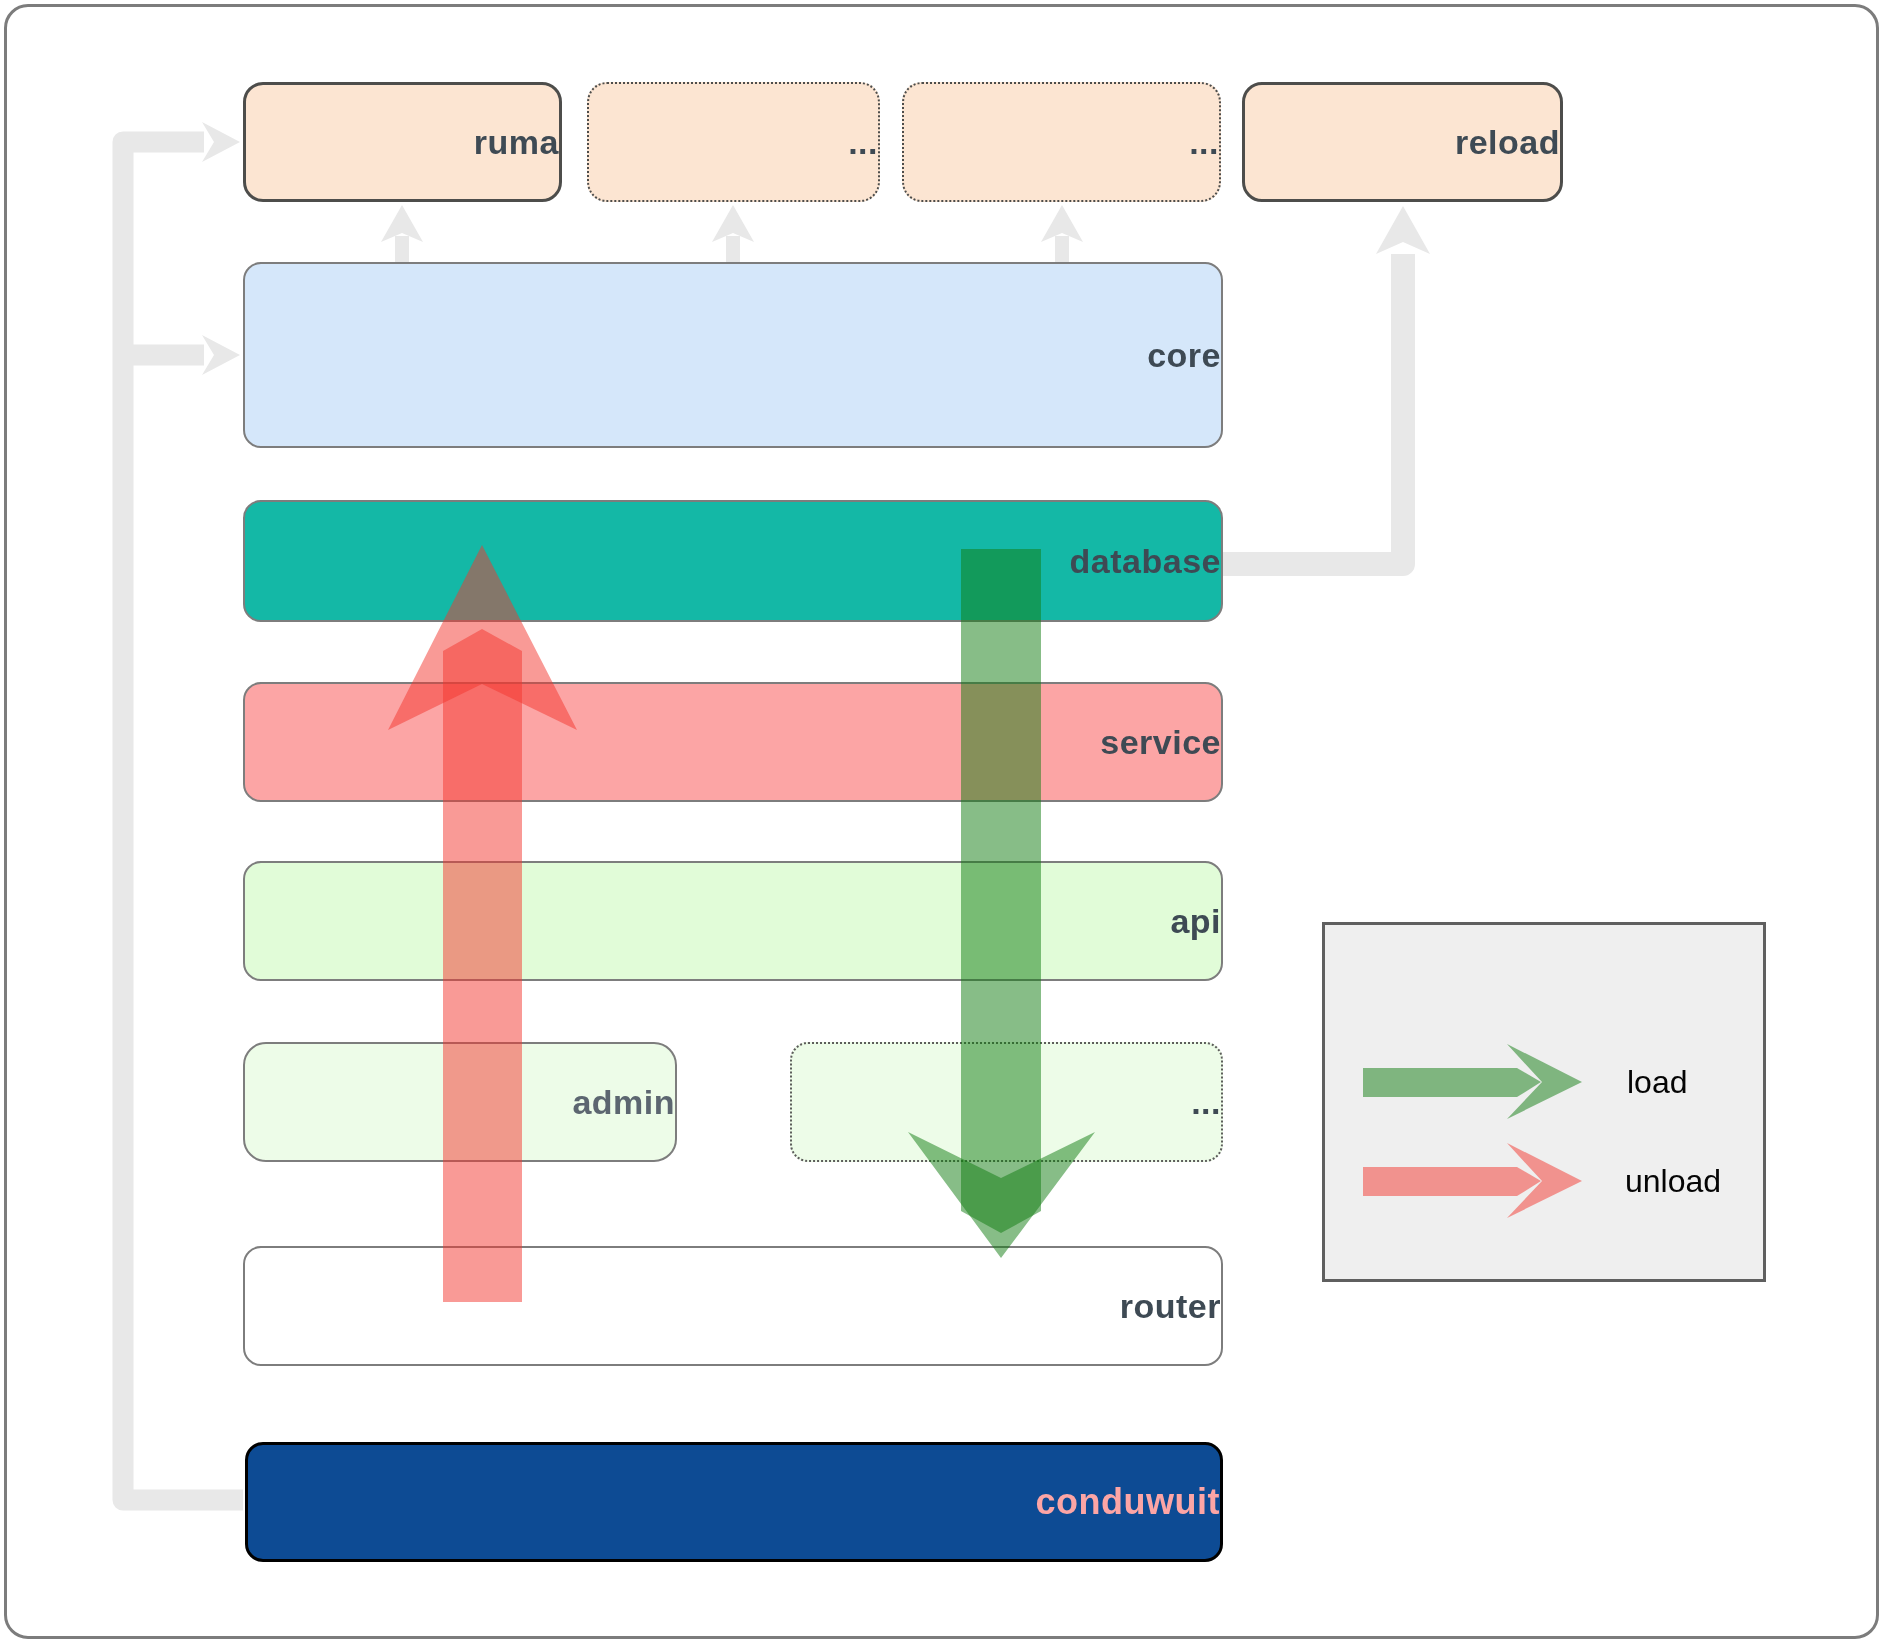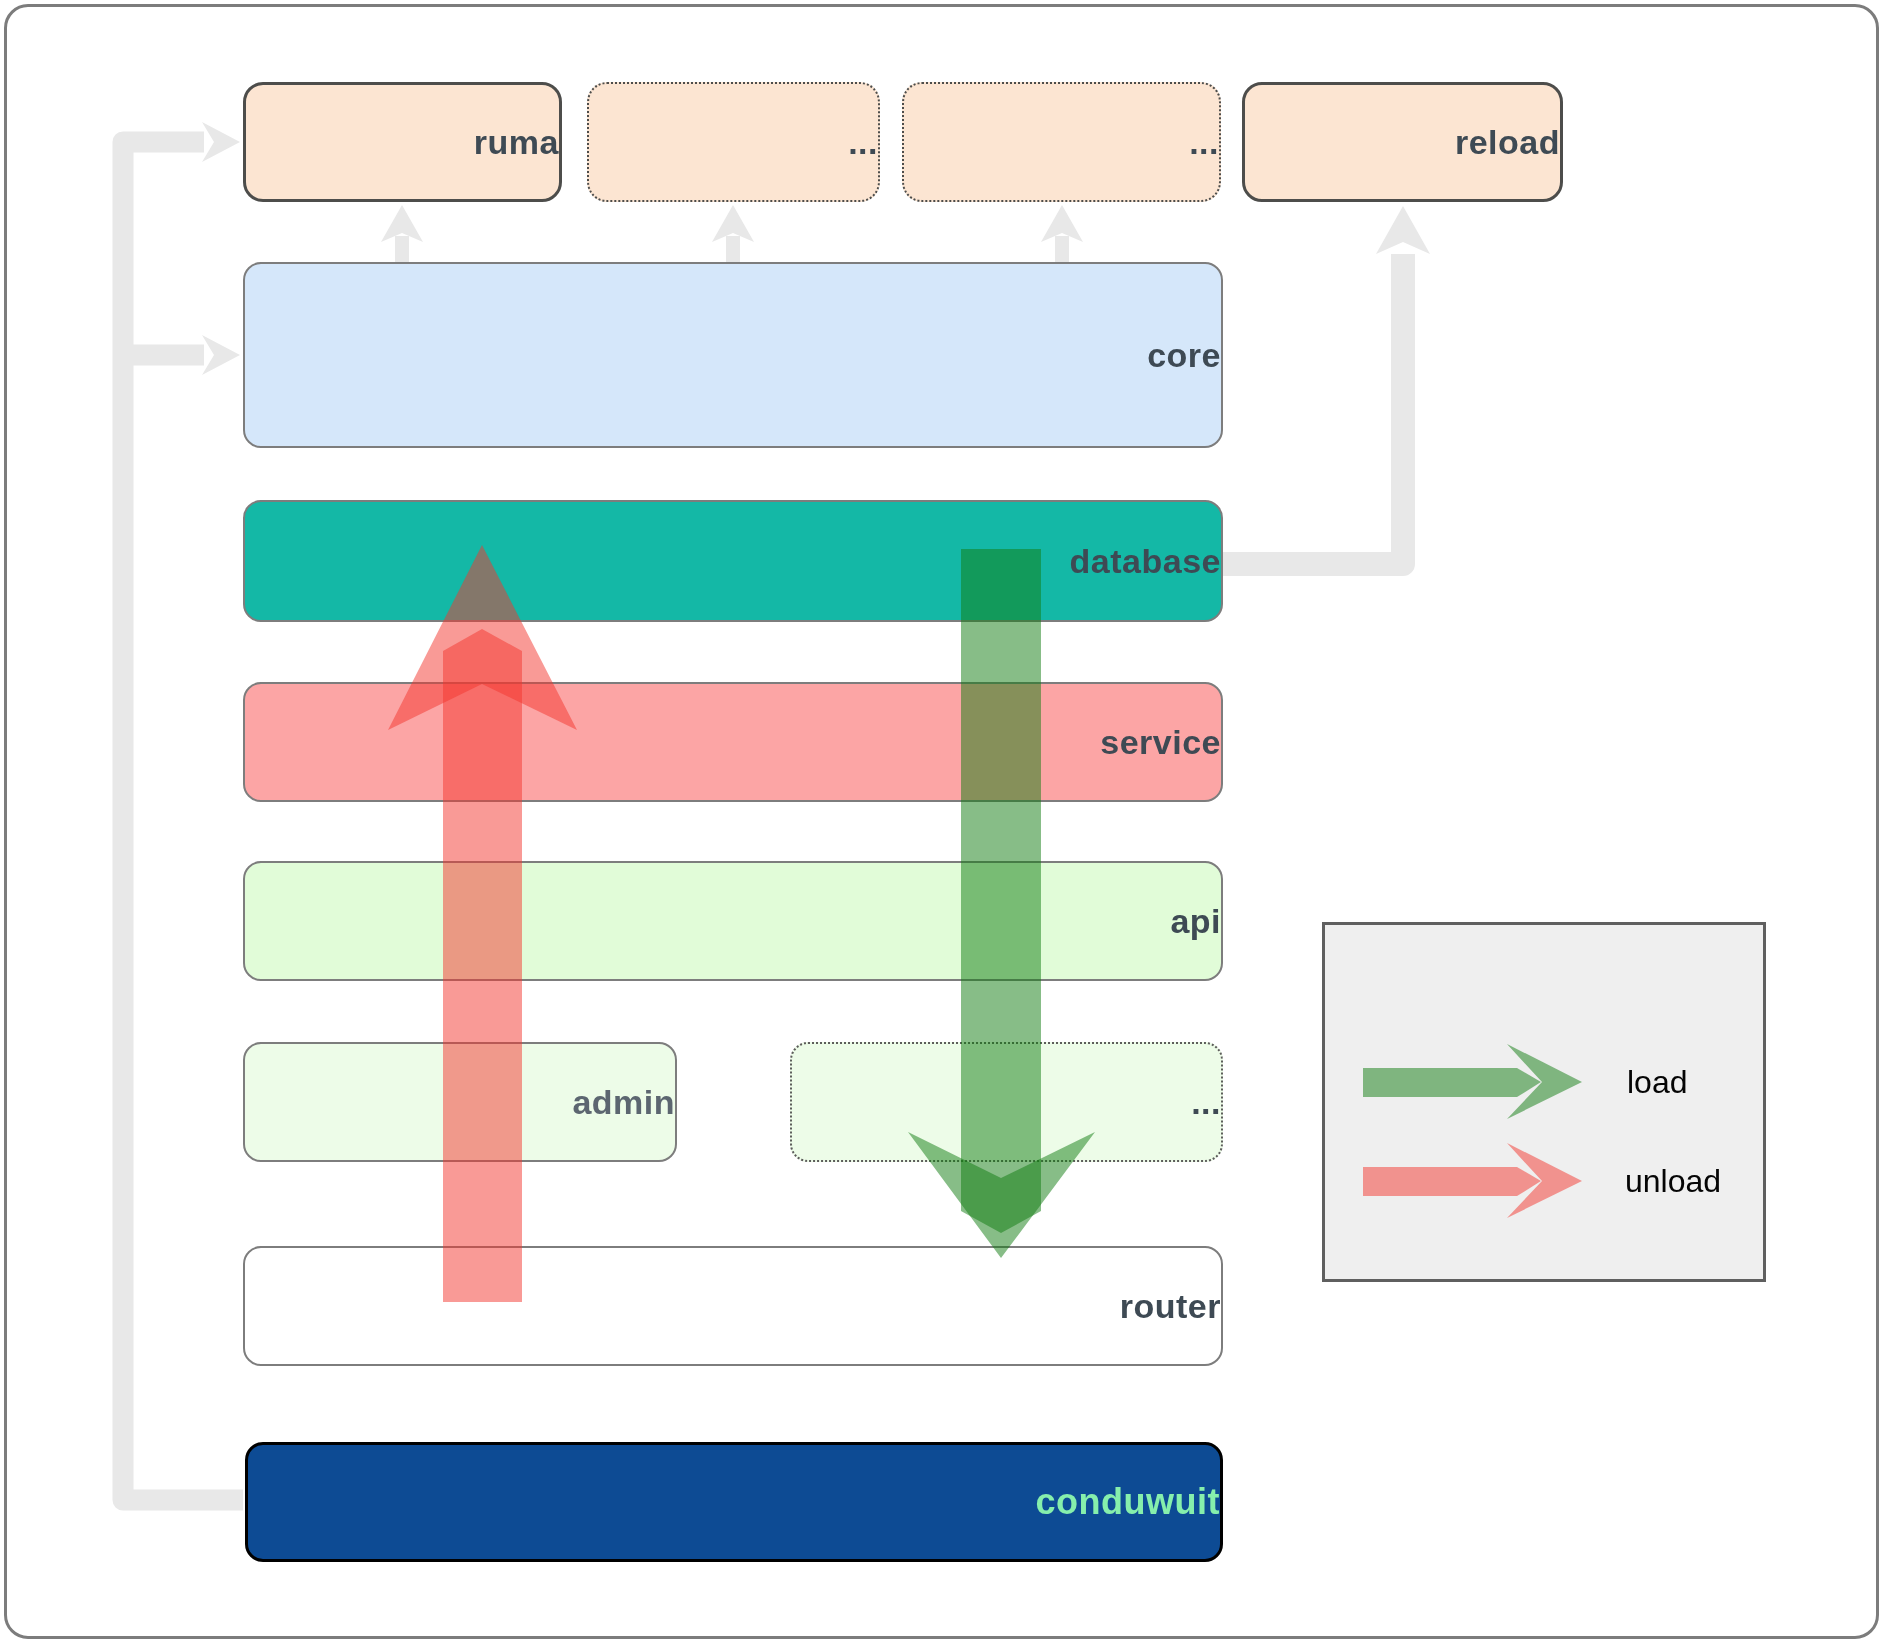--- a/index.html
+++ b/index.html
@@ -25,21 +25,21 @@
   .module.dotted{ border-style:dotted;border-width:2.5px; }
   .layer{ border:2.5px solid #7d7d7d; }
   .core{ background:#d5e7fa; }
   .database{ background:#14b8a6; }
   .service{ background:#fca5a5; }
   .api{ background:#e1fcd8; }
   .adminrow{ background:#edfce8; }
   .adminrow.dotted{ border-style:dotted;border-width:2.5px;border-color:#5d5d5b; }
   .admin-label{ color:#5c6670; }
   .router{ background:#ffffff; }
-  .conduwuit{ background:#0d4b94;border:3px solid #000000;color:#86efac;font-size:36px; }
+  .conduwuit{ background:#0d4b94;border:3px solid #000000;color:#fca5a5;font-size:36px; }
   #arrows{ position:absolute;left:0;top:0;pointer-events:none; }
   #legend{
     position:absolute;left:1322px;top:922px;width:444px;height:360px;
     box-sizing:border-box;background:#efefef;border:3px solid #5f5f5f;
   }
   #legend-title{
     position:absolute;left:1322px;top:955px;width:444px;
     text-align:center;font-size:40px;color:#050505;font-weight:400;
   }
   .legend-label{
@@ -71,21 +71,21 @@
   <div class="box layer database" style="left:243px;top:500px;width:980px;height:122px;">
     <span>database</span>
   </div>
   <div class="box layer service" style="left:243px;top:682px;width:980px;height:120px;">
     <span>service</span>
   </div>
   <div class="box layer api" style="left:243px;top:861px;width:980px;height:120px;padding-left:7px;">
     <span>api</span>
   </div>
 
-  <div class="box layer adminrow" style="left:243px;top:1042px;width:434px;height:120px;">
+  <div class="box layer adminrow" style="left:243px;top:1042px;width:434px;height:120px;border-radius:23px;">
     <span class="admin-label">admin</span>
   </div>
   <div class="box layer adminrow dotted" style="left:790px;top:1042px;width:433px;height:120px;">
     <span>...</span>
   </div>
 
   <div class="box layer router" style="left:243px;top:1246px;width:980px;height:120px;">
     <span>router</span>
   </div>
 

